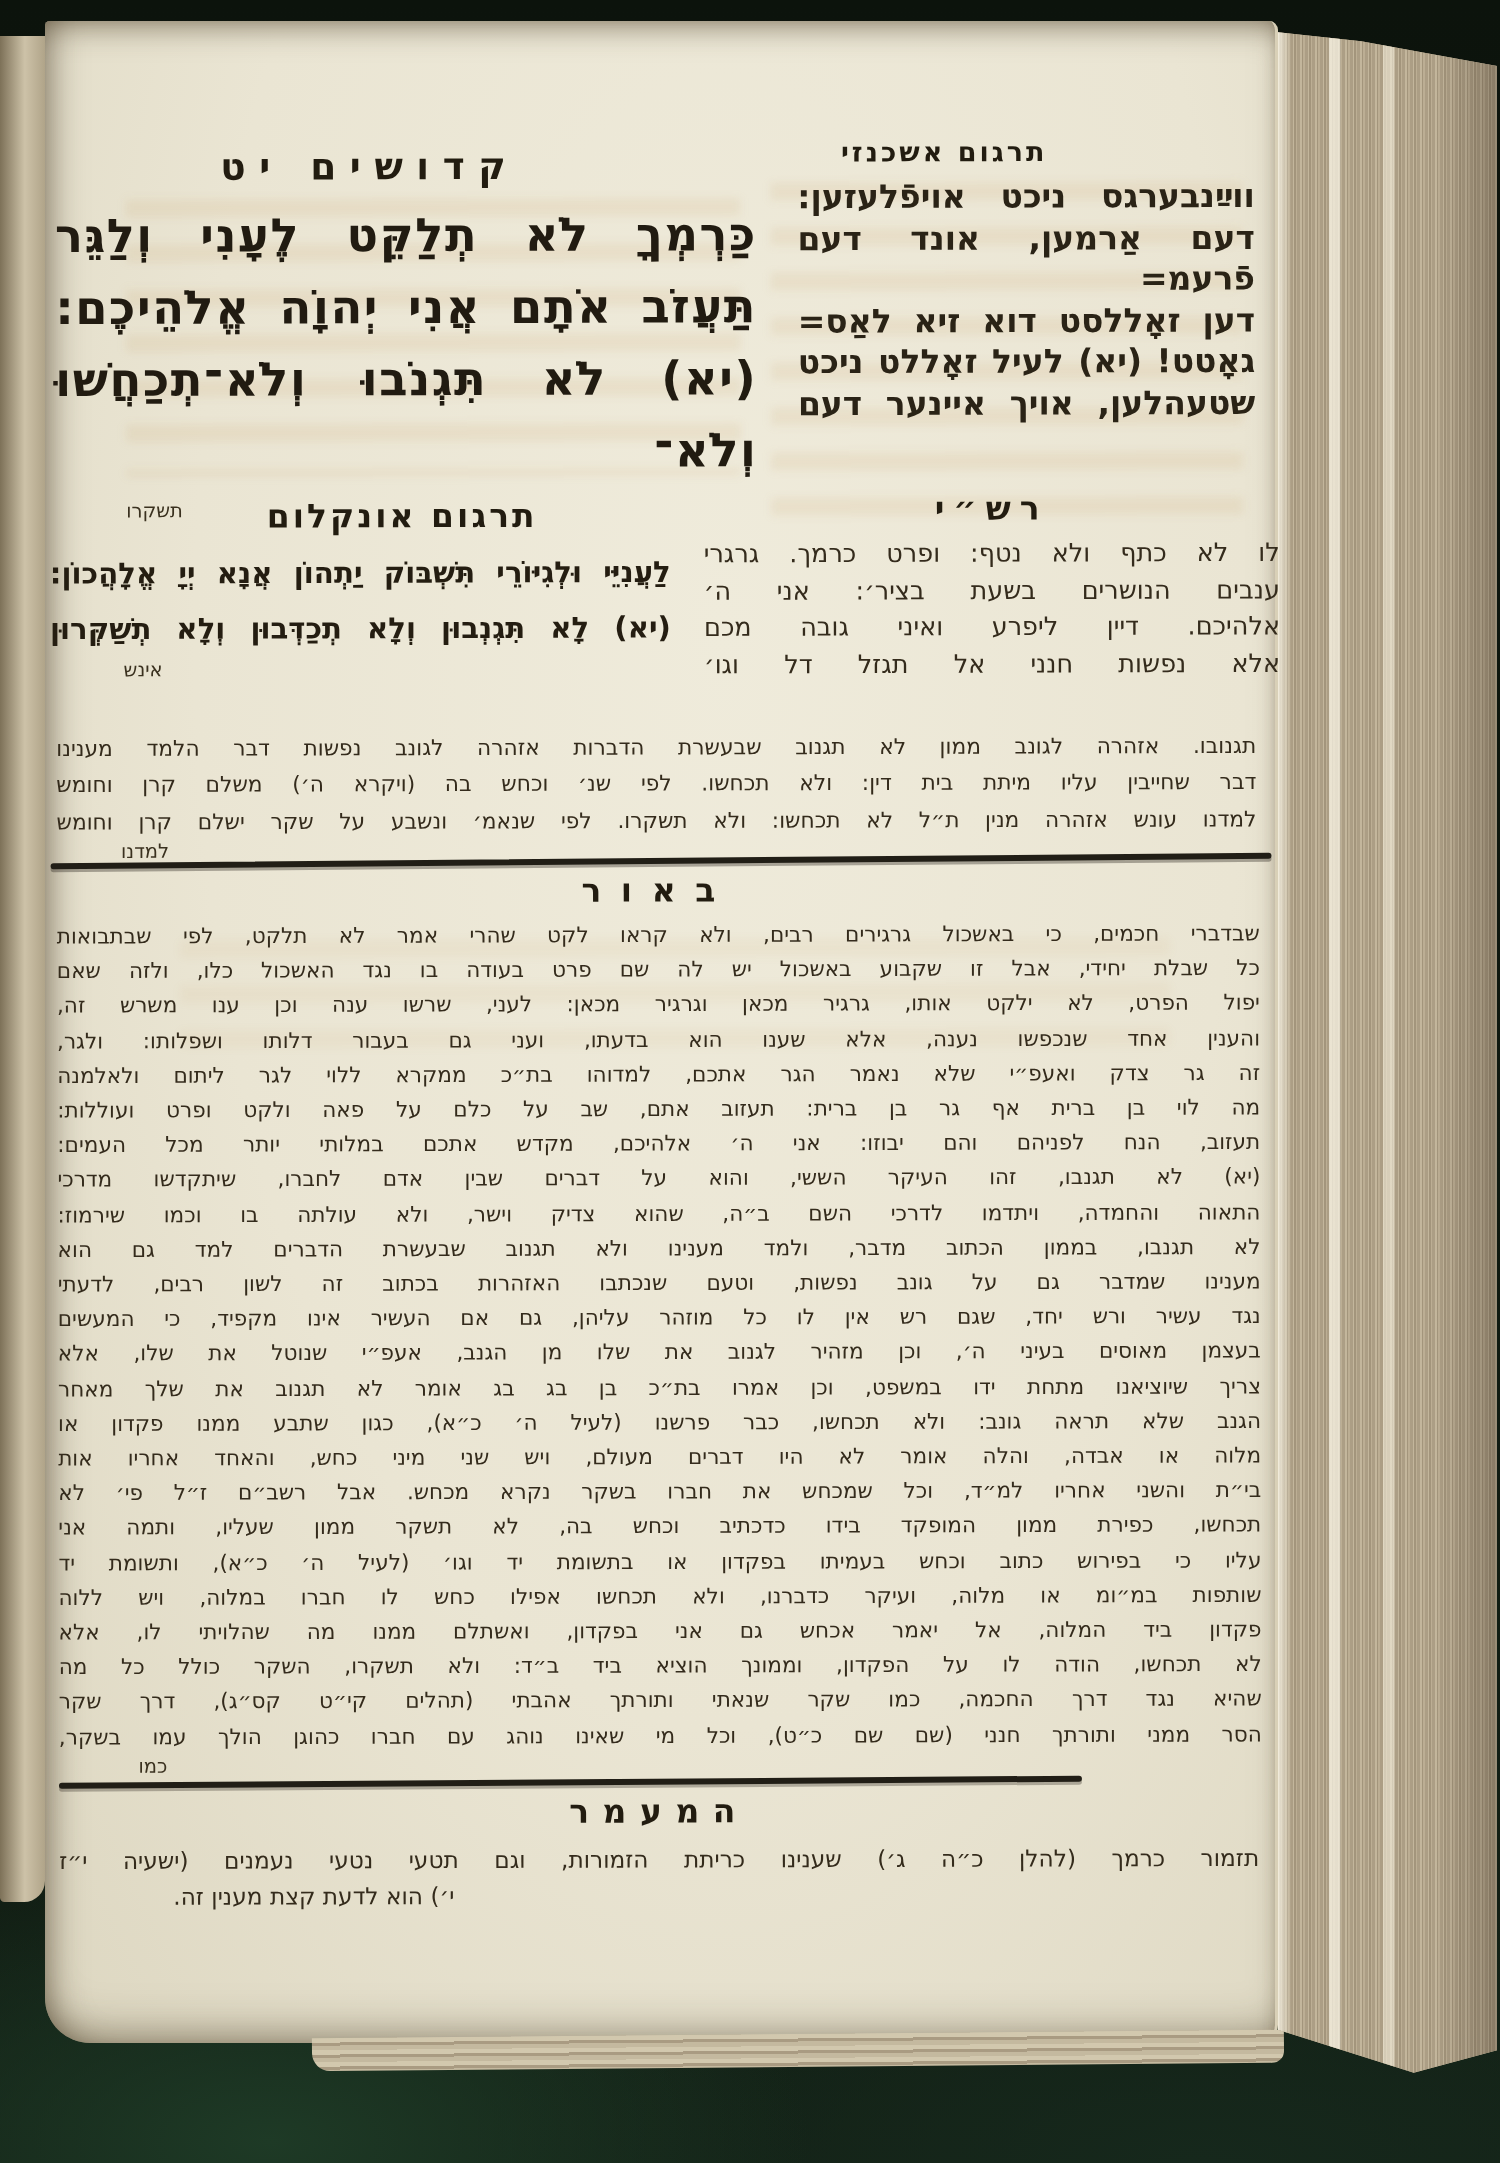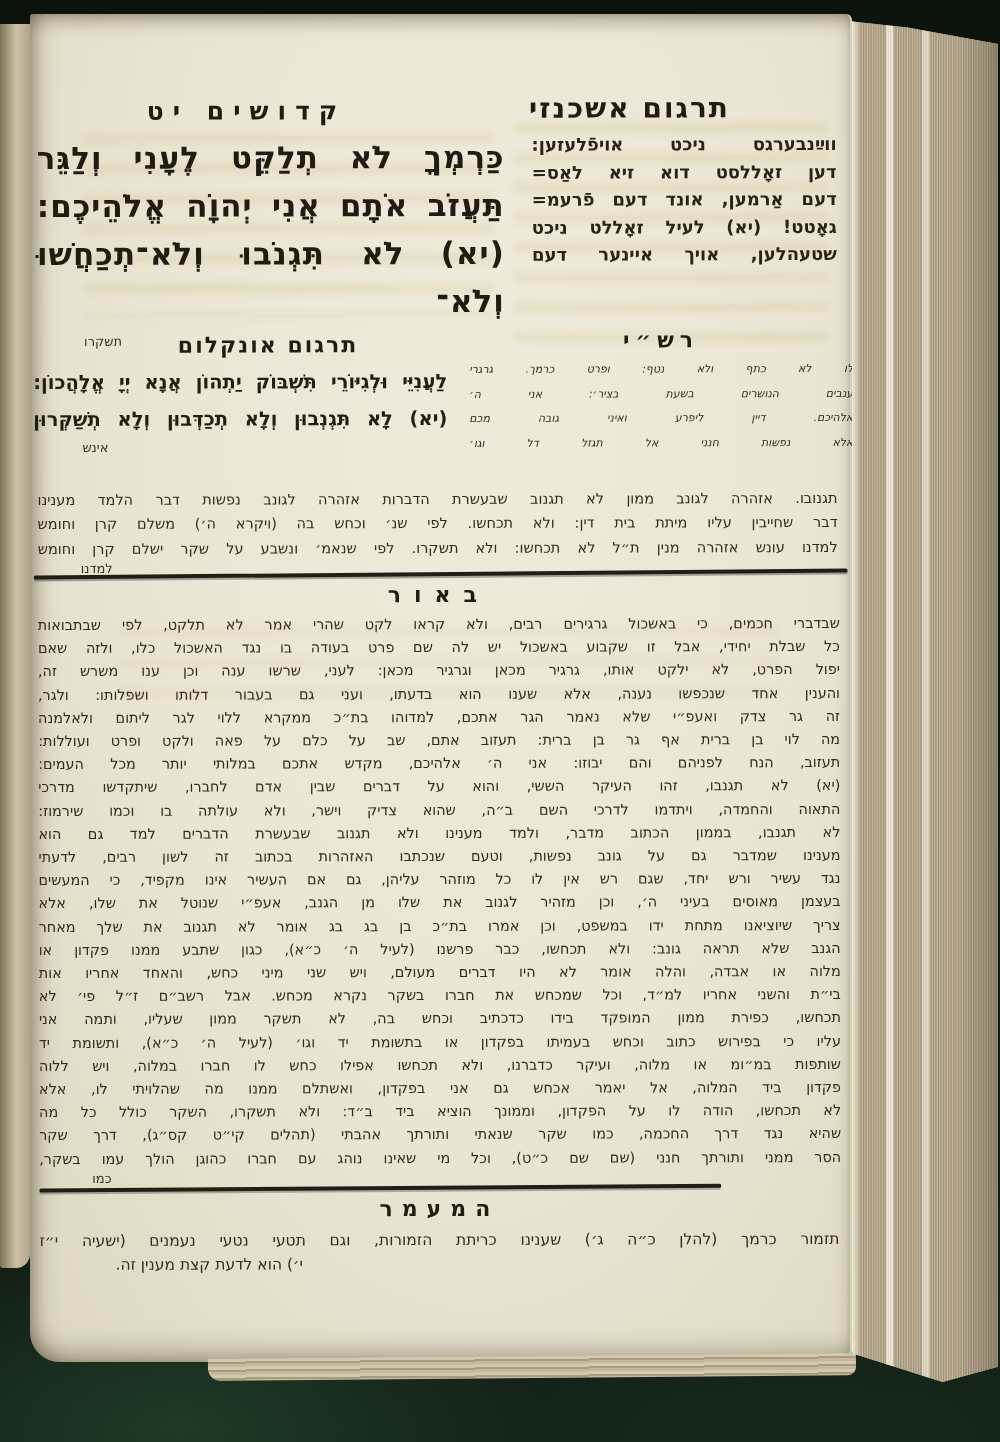--- a/index.html
+++ b/index.html
@@ -46,31 +46,31 @@
   }
   
   .bottom-edge{
     position:absolute;left:208px;top:1356px;width:648px;height:22px;
     background:repeating-linear-gradient(180deg,#d2c8ae 0 3px,#a99b82 3px 5px,#c4b99f 5px 8px);
     transform:rotate(-0.5deg);border-radius:0 0 8px 12px;
   }
   
   .blk{position:absolute;color:#2c2518;}
   .hdr{font-weight:bold;text-align:center;color:#221c10;}
-  .hdr-taytsh{font-size:28px;letter-spacing:2px;transform:translateX(-42px);margin-bottom:6px;}
+  .hdr-taytsh{font-size:18px;letter-spacing:2px;transform:translateX(-42px);margin-bottom:6px;}
   .hdr-parsha{font-size:25px;letter-spacing:9px;transform:translateX(-24px);margin-bottom:8px;}
   .hdr-onkelos{font-size:22px;letter-spacing:2px;transform:translateX(28px);margin-bottom:6px;}
   .hdr-rashi{font-size:22px;letter-spacing:6px;margin-bottom:5px;}
   .hdr-biur{font-size:22px;letter-spacing:13px;margin-bottom:6px;}
   .hdr-meamer{font-size:22px;letter-spacing:9px;margin-bottom:7px;}
   .jline{text-align:justify;text-align-last:justify;}
   .torah-line{font-size:31px;line-height:48px;font-weight:bold;color:#211b11;letter-spacing:1px;}
-  .taytsh-line{font-size:18px;line-height:27.6px;font-weight:bold;color:#2a2316;margin-left:25px;}
+  .taytsh-line{font-size:22px;line-height:27.6px;font-weight:bold;color:#2a2316;margin-left:25px;}
   .onk-line{font-size:19.5px;line-height:37px;font-weight:bold;color:#241d11;}
-  .rashi-line{font-size:11px;line-height:24.6px;color:#342b1c;font-style:italic;}
+  .rashi-line{font-size:17px;line-height:24.6px;color:#342b1c;}
   .full-line{font-size:14.5px;line-height:24.4px;color:#342b1c;}
   .biur-line{font-size:14.4px;line-height:23.2px;color:#342b1c;}
   .meamer-line{font-size:15.5px;line-height:24px;color:#342b1c;}
   .catchword{font-size:13px;color:#3a311f;text-align:left;}
   .cw-torah{padding-left:47px;margin-top:8px;}
   .cw-onk{padding-left:49px;margin-top:2px;}
   .cw-full{padding-left:43px;line-height:14px;margin-top:1px;}
   .cw-biur{padding-left:53px;line-height:14px;margin-top:1px;}
   .rule{position:absolute;background:#211e16;border-radius:2px;}
   .rule1{left:4px;top:558px;width:814px;height:4px;transform:rotate(-0.35deg);box-shadow:0 2px 0 rgba(35,30,22,.35);}
@@ -92,22 +92,22 @@
   <div class="content">
 
     <div class="bleed b1"></div>
     <div class="bleed b2"></div>
     <div class="bleed b3"></div>
 
     <div class="blk" style="left:478px;top:78px;width:330px;">
       <div class="hdr hdr-taytsh">תרגום אשכנזי</div>
       <div>
           <div class="taytsh-line jline">ווײַנבערגס ניכט אויפֿלעזען:</div>
+          <div class="taytsh-line jline">דעם אַרמען, אונד דעם פֿרעמ=</div>
           <div class="taytsh-line jline">דען זאָללסט דוא זיא לאַס=</div>
-          <div class="taytsh-line jline">דעם אַרמען, אונד דעם פֿרעמ=</div>
           <div class="taytsh-line jline">גאָטט! (יא) לעיל זאָללט ניכט</div>
           <div class="taytsh-line jline">שטעהלען, אויך איינער דעם</div>
         </div>
     </div>
 
     <div class="blk" style="left:8px;top:82px;width:468px;">
       <div class="hdr hdr-parsha">קדושים יט</div>
       <div>
           <div class="torah-line jline">כַּרְמְךָ לֹא תְלַקֵּט לֶעָנִי וְלַגֵּר</div>
           <div class="torah-line jline">תַּעֲזֹב אֹתָם אֲנִי יְהוָֹה אֱלֹהֵיכֶם:</div>

